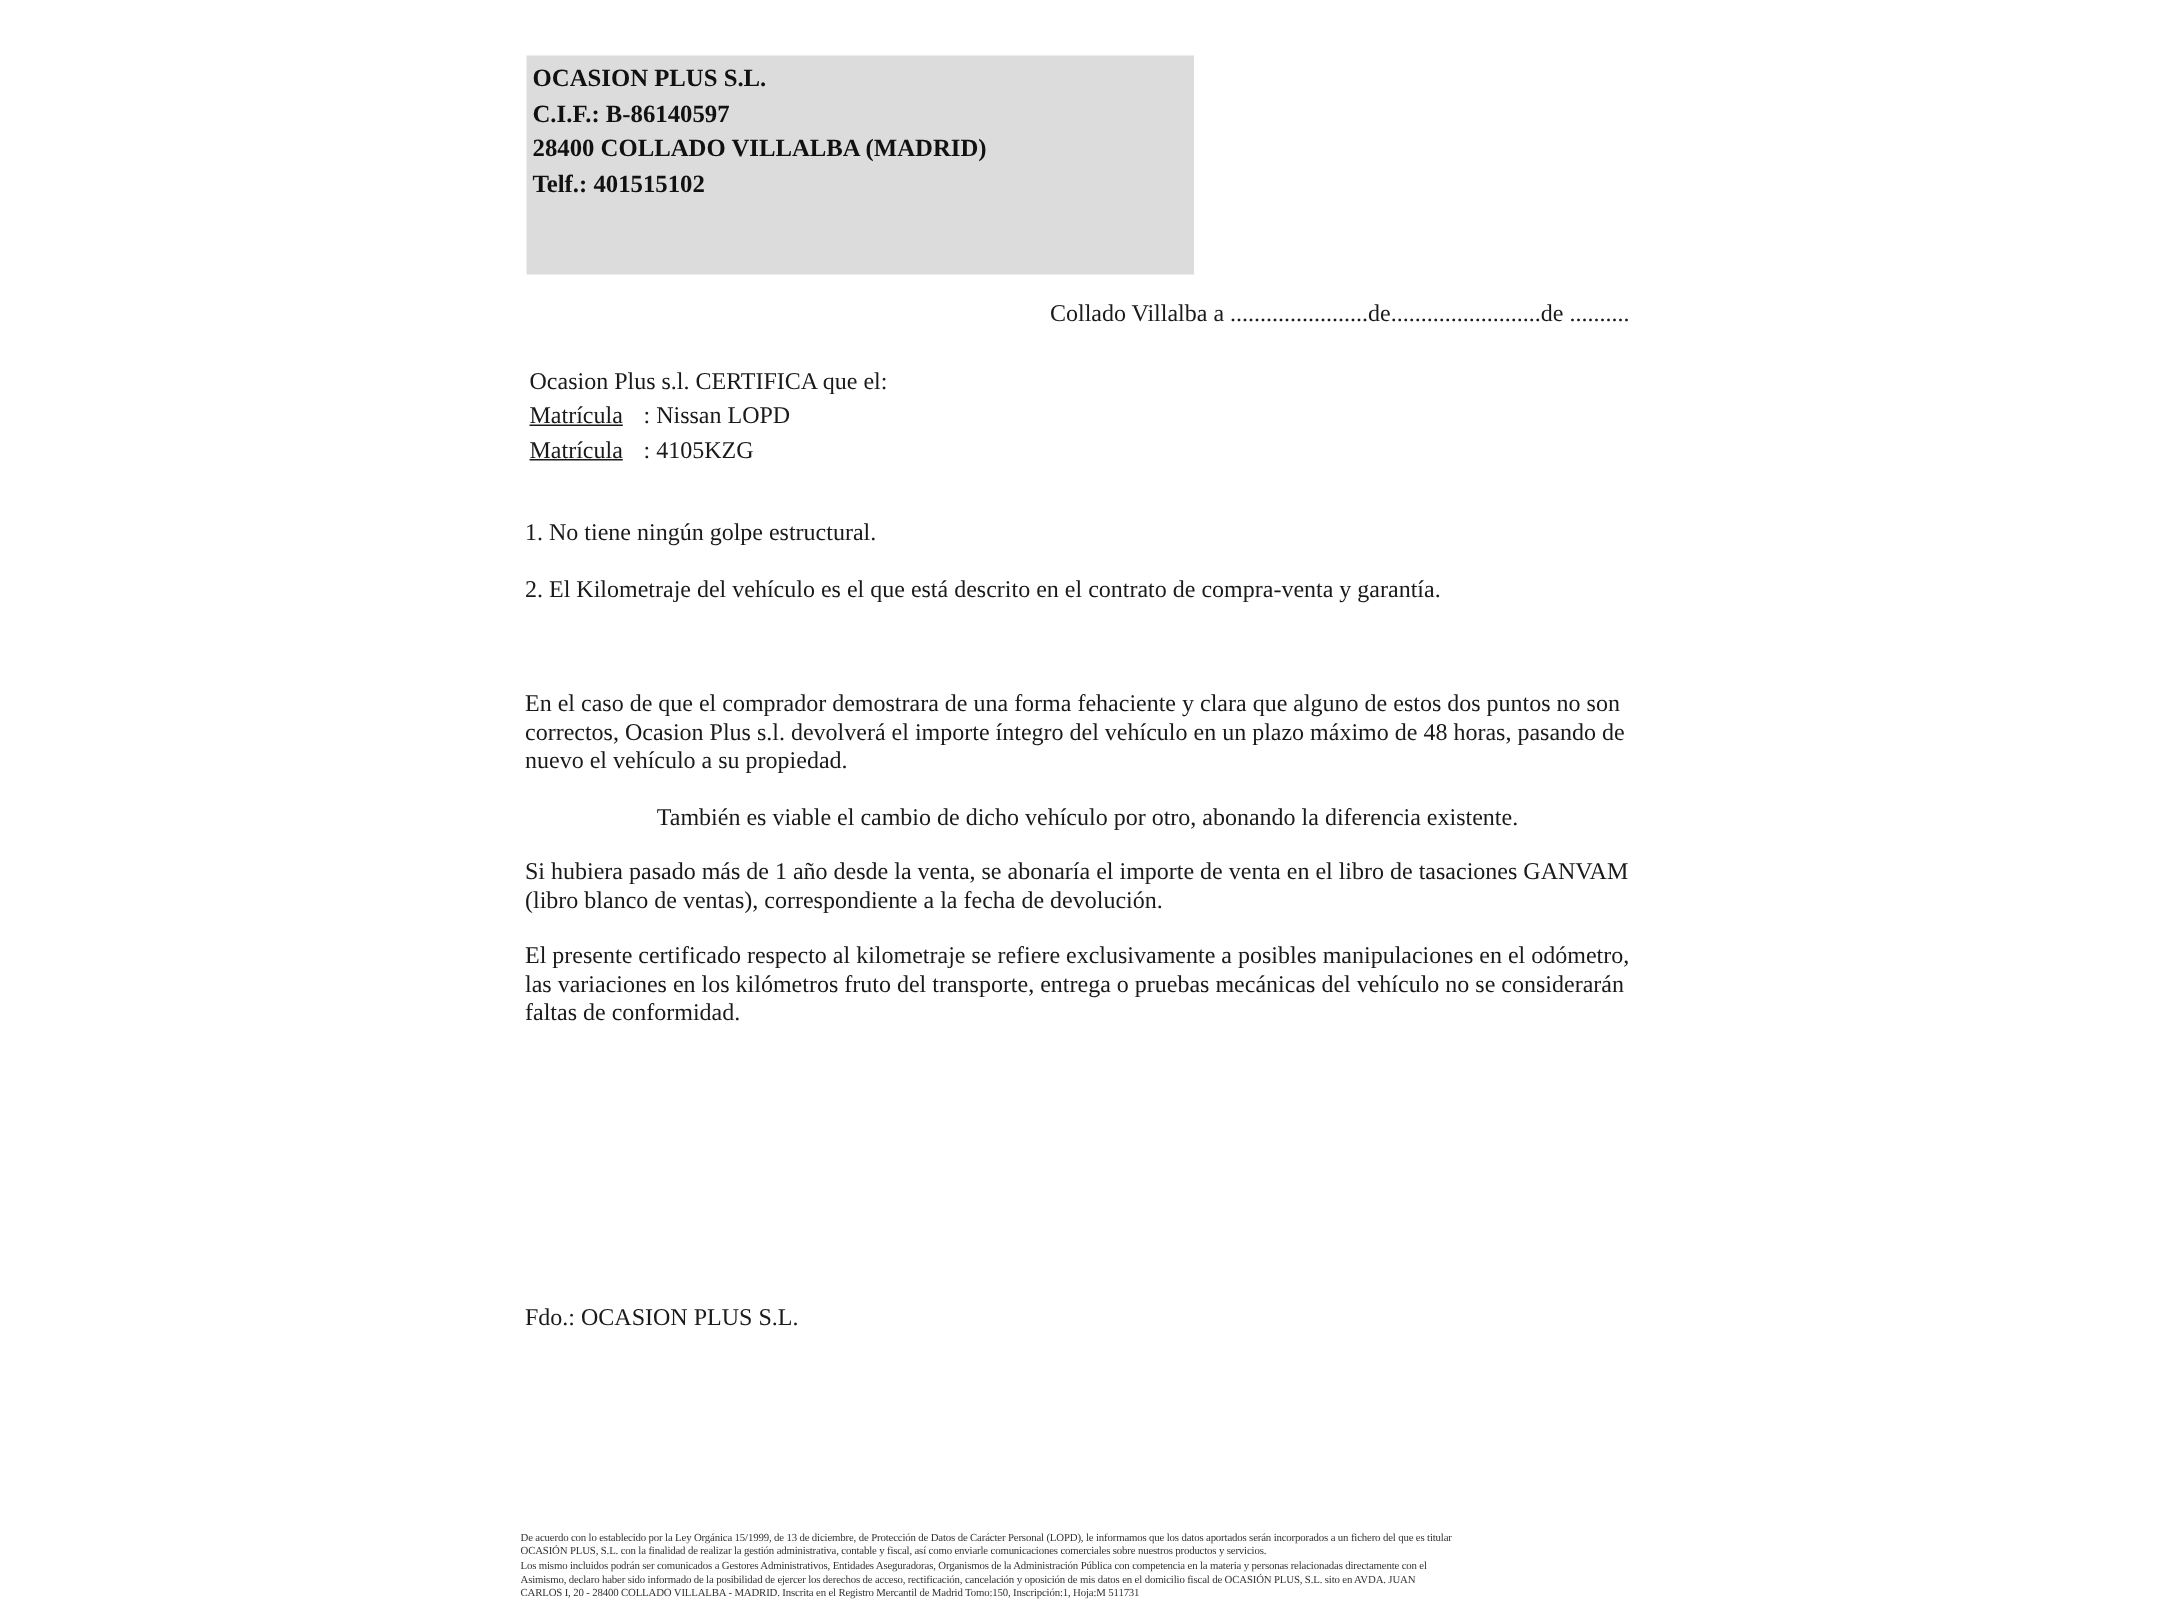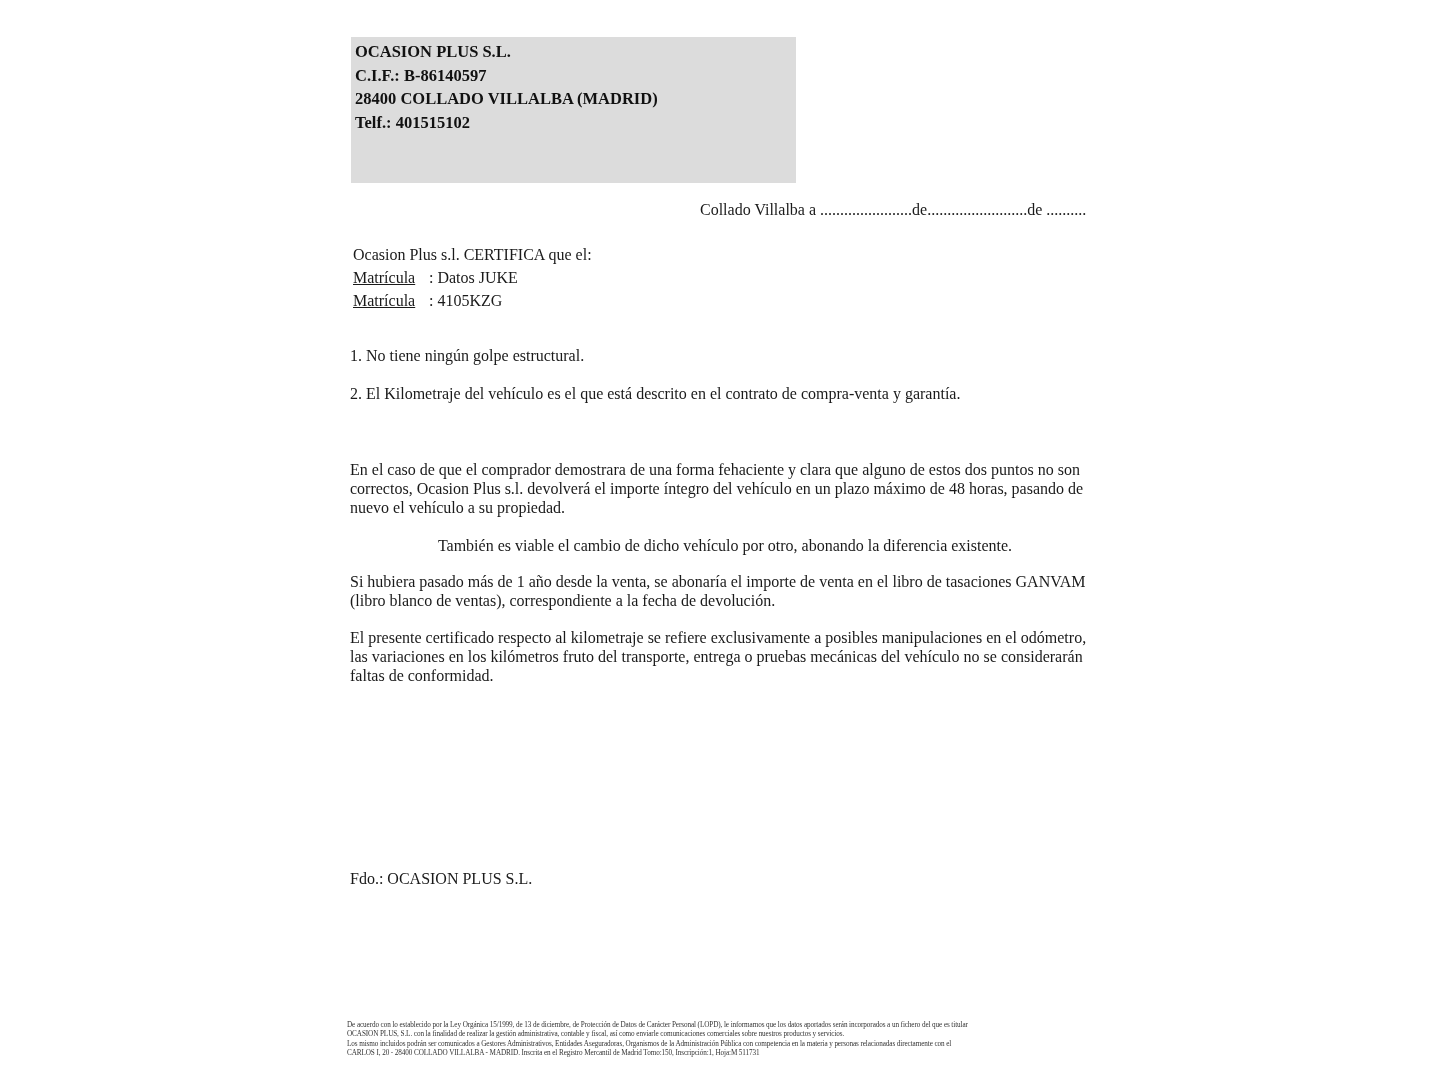--- a/index.html
+++ b/index.html
@@ -111,21 +111,21 @@
     <div class="company-line">Telf.: 401515102</div>
   </div>
 
   <div class="date-line">Collado Villalba a .......................de.........................de ..........</div>
 
   <div class="certify-block">
     <div>Ocasion Plus s.l. CERTIFICA que el:</div>
     <div class="field-row">
       <span class="field-label">Matrícula</span>
       <span class="field-sep">:</span>
-      <span>Datos JUKE</span>
+      <span>Nissan LOPD</span>
     </div>
     <div class="field-row">
       <span class="field-label">Matrícula</span>
       <span class="field-sep">:</span>
       <span>4105KZG</span>
     </div>
   </div>
 
   <div class="point" style="top:347px;">1. No tiene ningún golpe estructural.</div>
   <div class="point" style="top:385px;">2. El Kilometraje del vehículo es el que está descrito en el contrato de compra-venta y garantía.</div>
@@ -134,16 +134,17 @@
   <p class="paragraph" style="top:536px;text-align:center;">También es viable el cambio de dicho vehículo por otro, abonando la diferencia existente.</p>
   <p class="paragraph" style="top:572px;">Si hubiera pasado más de 1 año desde la venta, se abonaría el importe de venta en el libro de tasaciones GANVAM (libro blanco de ventas), correspondiente a la fecha de devolución.</p>
   <p class="paragraph" style="top:628px;">El presente certificado respecto al kilometraje se refiere exclusivamente a posibles manipulaciones en el odómetro, las variaciones en los kilómetros fruto del transporte, entrega o pruebas mecánicas del vehículo no se considerarán faltas de conformidad.</p>
 
   <div class="signature">Fdo.: OCASION PLUS S.L.</div>
 
   <div class="legal-footer">
     <div class="legal-line">De acuerdo con lo establecido por la Ley Orgánica 15/1999, de 13 de diciembre, de Protección de Datos de Carácter Personal (LOPD), le informamos que los datos aportados serán incorporados a un fichero del que es titular</div>
     <div class="legal-line">OCASIÓN PLUS, S.L. con la finalidad de realizar la gestión administrativa, contable y fiscal, así como enviarle comunicaciones comerciales sobre nuestros productos y servicios.</div>
     <div class="legal-line">Los mismo incluidos podrán ser comunicados a Gestores Administrativos, Entidades Aseguradoras, Organismos de la Administración Pública con competencia en la materia y personas relacionadas directamente con el</div>
+    <div class="legal-line">Asimismo, declaro haber sido informado de la posibilidad de ejercer los derechos de acceso, rectificación, cancelación y oposición de mis datos en el domicilio fiscal de OCASIÓN PLUS, S.L. sito en AVDA. JUAN</div>
     <div class="legal-line">CARLOS I, 20 - 28400 COLLADO VILLALBA - MADRID. Inscrita en el Registro Mercantil de Madrid Tomo:150, Inscripción:1, Hoja:M 511731</div>
   </div>
 
 </div>
 
 </body></html>

